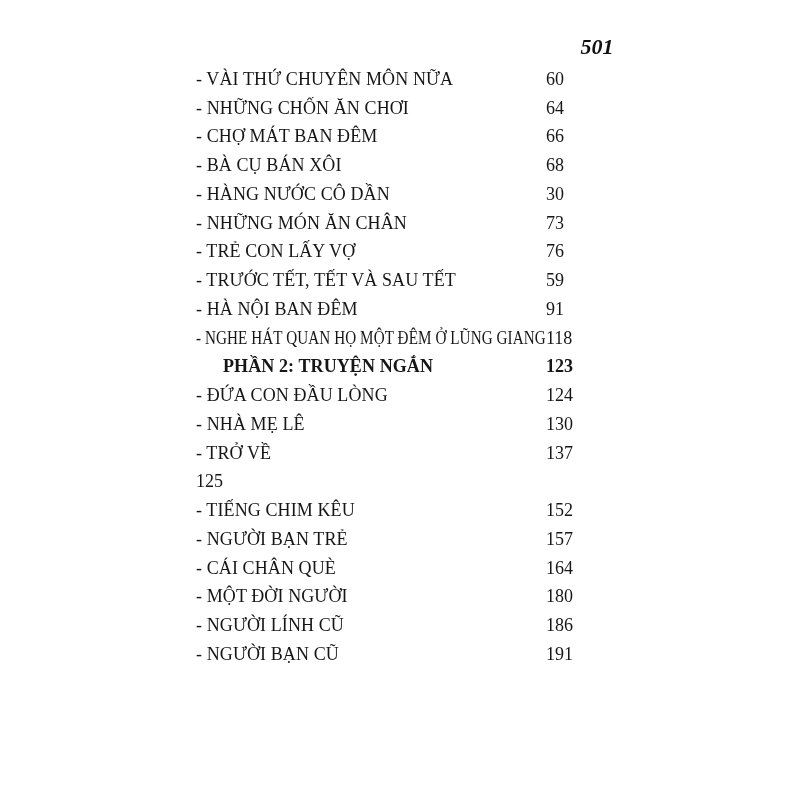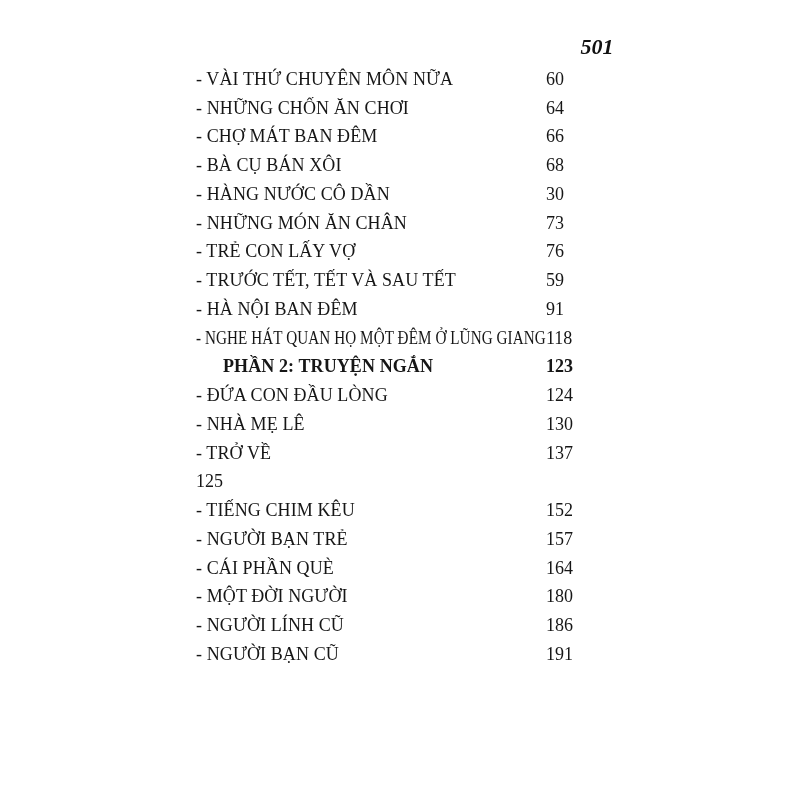--- a/index.html
+++ b/index.html
@@ -143,21 +143,21 @@
     <span class="title">- TIẾNG CHIM KÊU</span>
     <span class="pagenum">152</span>
   </div>
 
   <div class="toc-row">
     <span class="title">- NGƯỜI BẠN TRẺ</span>
     <span class="pagenum">157</span>
   </div>
 
   <div class="toc-row">
-    <span class="title">- CÁI PHẦN QUÈ</span>
+    <span class="title">- CÁI CHÂN QUÈ</span>
     <span class="pagenum">164</span>
   </div>
 
 
   <div class="toc-row">
     <span class="title">- MỘT ĐỜI NGƯỜI</span>
     <span class="pagenum">180</span>
   </div>
 
   <div class="toc-row">

